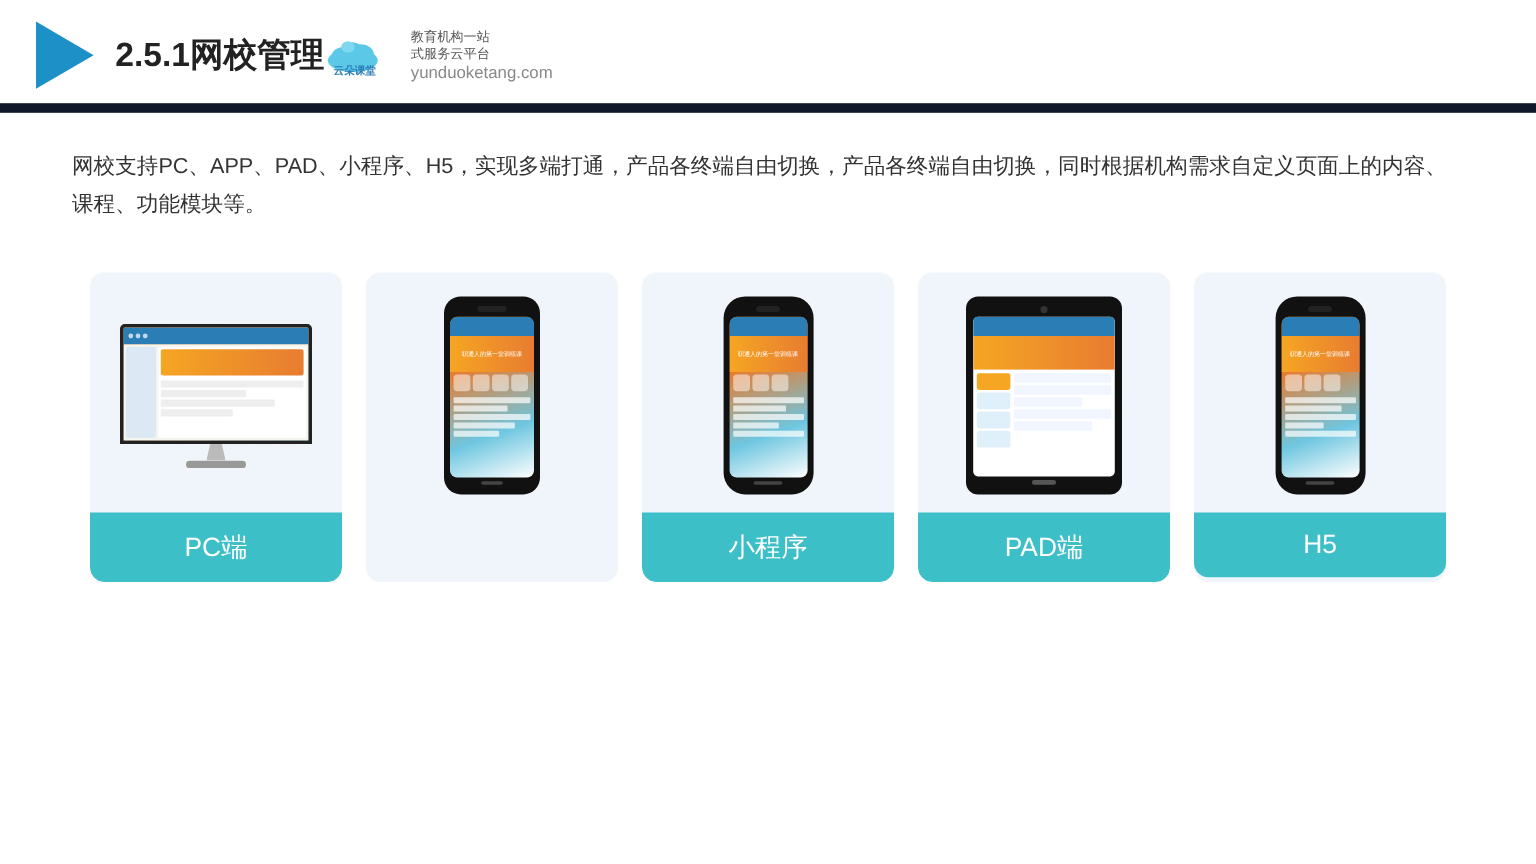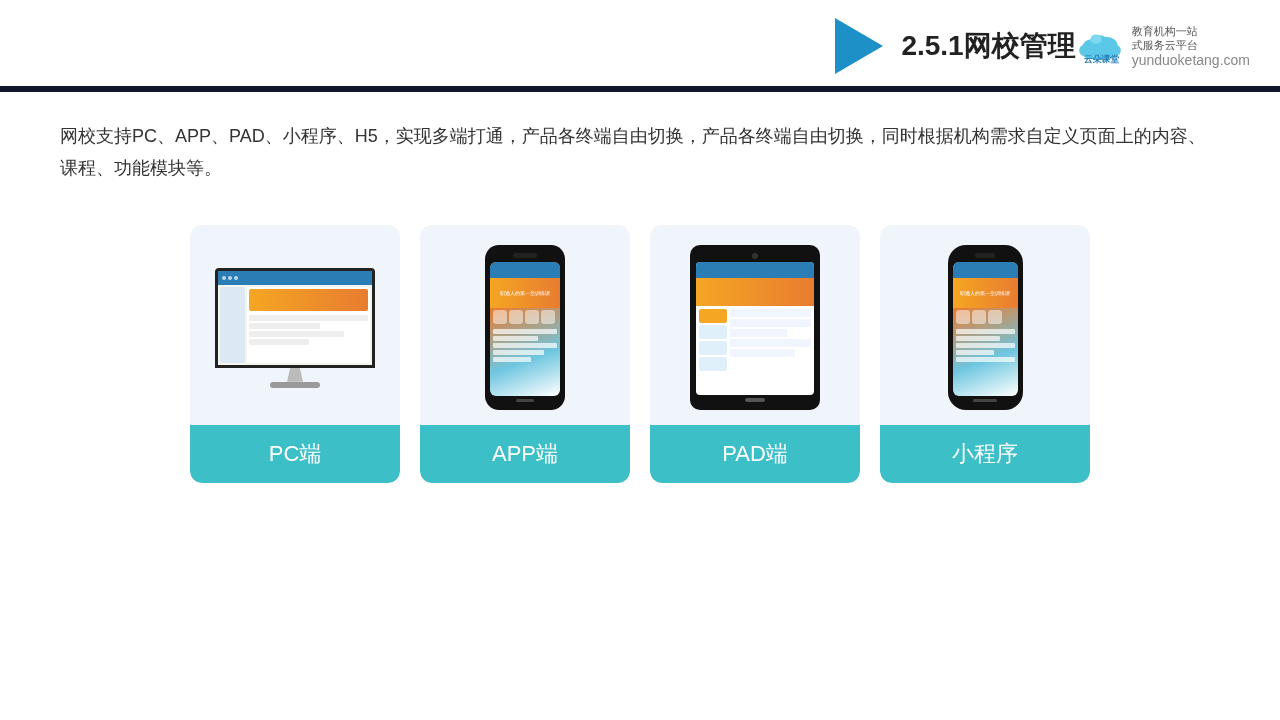--- a/index.html
+++ b/index.html
@@ -8,23 +8,23 @@
       height: 720px;
       background: #ffffff;
       font-family: 'Microsoft YaHei', 'PingFang SC', sans-serif;
       overflow: hidden;
     }
 
     
     .header {
       display: flex;
       align-items: center;
-      justify-content: flex-end;
+      justify-content: flex-start;
       padding: 18px 30px 12px 30px;
-      border-bottom: 6px solid #0f172a;
+      border-bottom: 8px solid #0f172a;
     }
     .header-left {
       display: flex;
       align-items: center;
       gap: 18px;
     }
     .logo-triangle {
       width: 0;
       height: 0;
       border-top: 28px solid transparent;
@@ -47,20 +47,21 @@
       gap: 6px;
     }
     .cloud-icon-svg {
       width: 48px;
       height: 36px;
     }
     .brand-text {
       display: flex;
       flex-direction: column;
       align-items: flex-start;
+      margin-left: 16px;
     }
     .brand-url {
       font-size: 14px;
       color: #888;
     }
     .brand-slogan {
       font-size: 11px;
       color: #555;
       line-height: 1.3;
     }
@@ -421,21 +422,48 @@
             <div class="phone-row"></div>
             <div class="phone-row" style="width:70%"></div>
             <div class="phone-row"></div>
             <div class="phone-row" style="width:80%"></div>
             <div class="phone-row" style="width:60%"></div>
           </div>
         </div>
         <div class="phone-home-btn"></div>
       </div>
     </div>
-    <div class="card-label">APP端</div>
+  </div>
+
+  <div class="card">
+    <div class="card-image-area">
+      <div class="phone-mockup" style="width:75px; border-radius:18px;">
+        <div class="phone-notch" style="width:20px;"></div>
+        <div class="phone-screen">
+          <div class="phone-screen-header"></div>
+          <div class="phone-screen-banner">
+            <span style="font-size:5px;color:#fff;">职通人的第一堂训练课</span>
+          </div>
+          <div class="phone-icons-row">
+            <div class="phone-icon-box"></div>
+            <div class="phone-icon-box"></div>
+            <div class="phone-icon-box"></div>
+          </div>
+          <div class="phone-screen-rows">
+            <div class="phone-row"></div>
+            <div class="phone-row" style="width:75%"></div>
+            <div class="phone-row"></div>
+            <div class="phone-row" style="width:65%"></div>
+            <div class="phone-row"></div>
+          </div>
+        </div>
+        <div class="phone-home-btn" style="width:24px;"></div>
+      </div>
+    </div>
+    <div class="card-label">小程序</div>
   </div>
 
   <div class="card">
     <div class="card-image-area">
       <div class="tablet-mockup">
         <div class="tablet-camera"></div>
         <div class="tablet-screen">
           <div class="tablet-screen-header"></div>
           <div class="tablet-screen-banner"></div>
           <div class="tablet-screen-body">
@@ -469,26 +497,25 @@
           <div class="phone-screen-banner">
             <span style="font-size:5px;color:#fff;">职通人的第一堂训练课</span>
           </div>
           <div class="phone-icons-row">
             <div class="phone-icon-box"></div>
             <div class="phone-icon-box"></div>
             <div class="phone-icon-box"></div>
           </div>
           <div class="phone-screen-rows">
             <div class="phone-row"></div>
-            <div class="phone-row" style="width:75%"></div>
-            <div class="phone-row"></div>
-            <div class="phone-row" style="width:65%"></div>
+            <div class="phone-row" style="width:80%"></div>
+            <div class="phone-row"></div>
+            <div class="phone-row" style="width:55%"></div>
             <div class="phone-row"></div>
           </div>
         </div>
         <div class="phone-home-btn" style="width:24px;"></div>
       </div>
     </div>
-    <div class="card-label">小程序</div>
-  </div>
-
+    <div class="card-label">H5</div>
+  </div>
 
 </div>
 
 </body></html>

